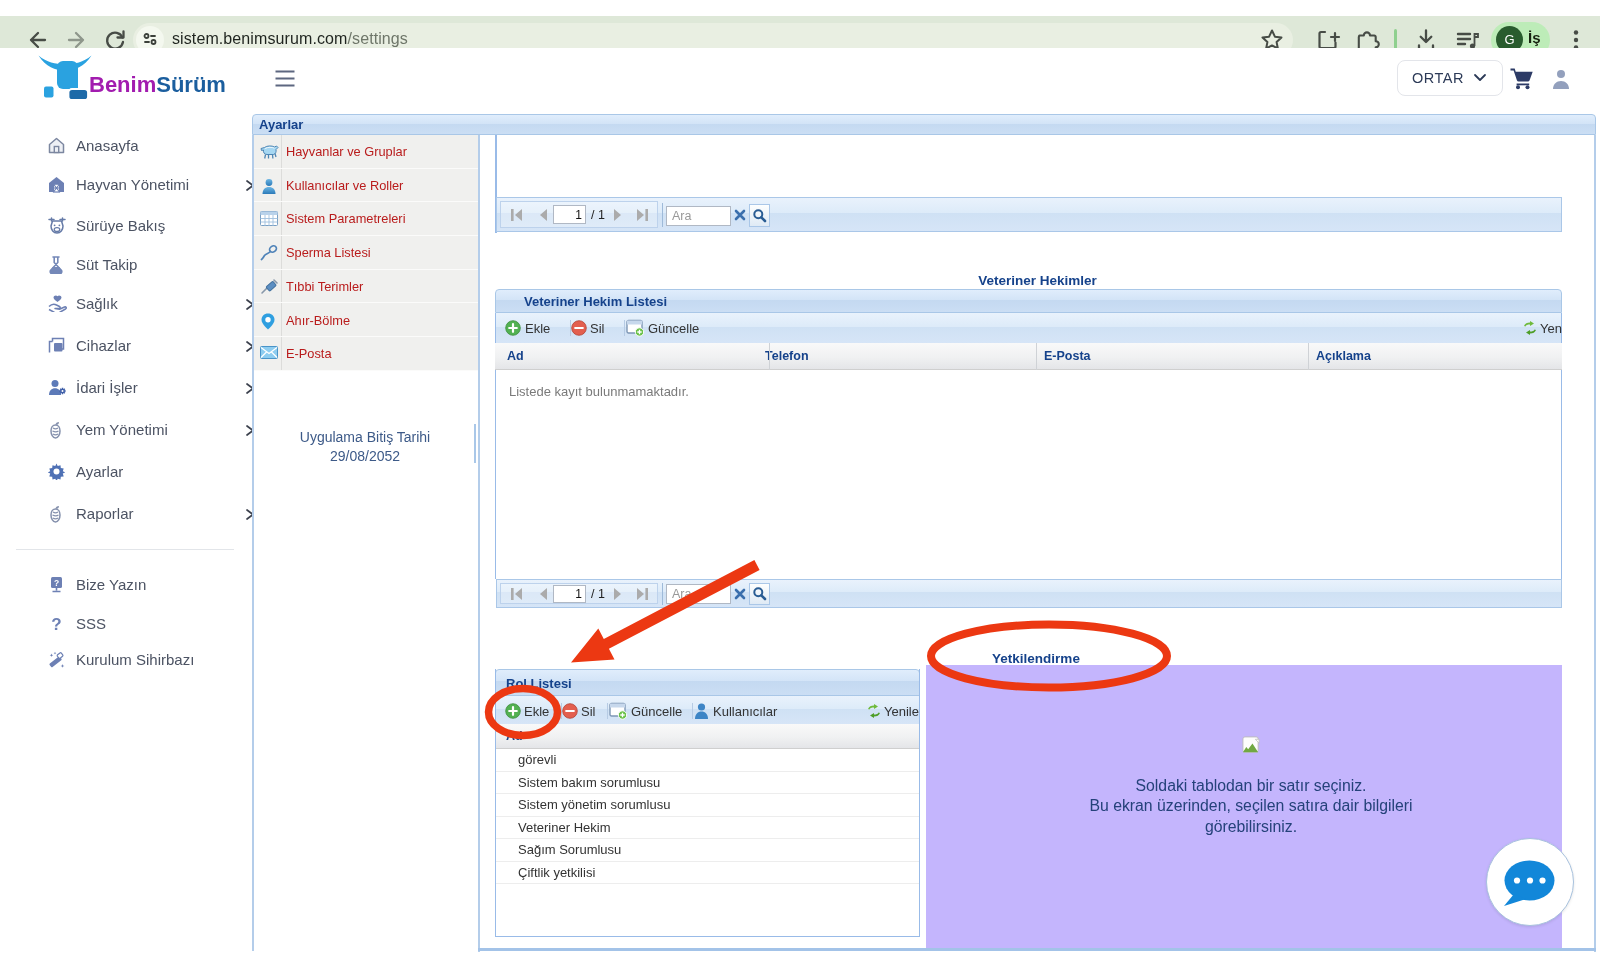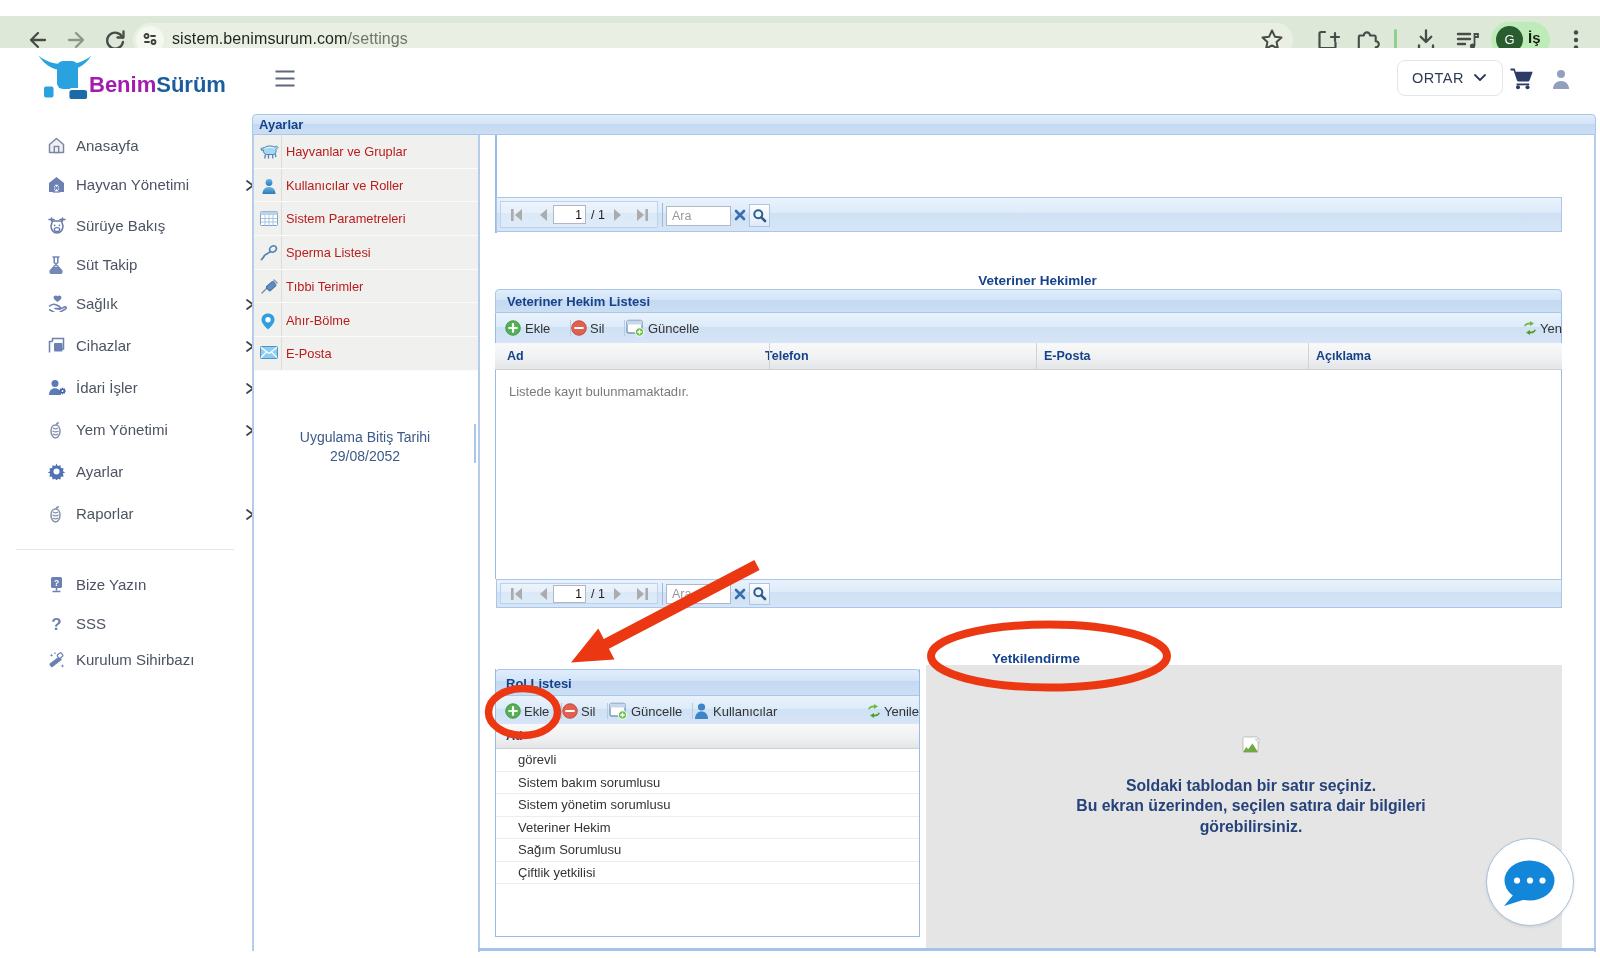--- a/index.html
+++ b/index.html
@@ -356,21 +356,21 @@
     <div style="position:absolute;left:252px;top:6px;width:21px;height:23px;border:1px solid #aac7e8;background:linear-gradient(#fdfefe,#dfeaf5);"></div>
     <svg style="position:absolute;left:255px;top:10px" width="15" height="15" viewBox="0 0 15 15">
         <circle cx="6.3" cy="6.3" r="4" fill="none" stroke="#2a5d94" stroke-width="2"></circle>
         <path d="M9.3 9.3 L13 13" stroke="#2a5d94" stroke-width="2.6" stroke-linecap="round"></path>
       </svg>
   </div>
 
   <div class="abs" style="left:504px;top:225px;width:1067px;text-align:center;font-size:13.5px;font-weight:bold;color:#15428b;">Veteriner Hekimler</div>
 
   <div id="vhpanel" class="abs" style="left:495px;top:241px;width:1067px;height:290px;overflow:hidden;">
-    <div class="xhead" style="position:absolute;left:0;top:0;width:1067px;height:24px;border-radius:4px 4px 0 0;padding:4px 0 0 11px;">Veteriner Hekim Listesi</div>
+    <div class="xhead" style="position:absolute;left:0;top:0;width:1067px;height:24px;border-radius:4px 4px 0 0;padding:4px 0 0 28px;">Veteriner Hekim Listesi</div>
     <div class="xtb" style="position:absolute;left:0;top:24px;width:1067px;height:30px;border-left:1px solid #99bbe8;border-right:1px solid #99bbe8;">
       <svg style="position:absolute;left:9px;top:7px" width="16" height="16" viewBox="0 0 16 16">
           <circle cx="8" cy="8" r="7.3" fill="#52b152" stroke="#3e8e3e" stroke-width="0.8"></circle>
           <path d="M8 4.2 v7.6 M4.2 8 h7.6" stroke="#fff" stroke-width="2.2" stroke-linecap="round"></path>
         </svg>
       <span class="tbtxt" style="position:absolute;left:29px;top:8px;">Ekle</span>
       <div class="tbsep" style="position:absolute;left:68px;top:7px;"></div>
       <svg style="position:absolute;left:75px;top:7px" width="16" height="16" viewBox="0 0 16 16">
           <circle cx="8" cy="8" r="7.3" fill="#e35f4f" stroke="#b44233" stroke-width="0.8"></circle>
           <path d="M4.2 8 h7.6" stroke="#fff" stroke-width="2.2" stroke-linecap="round"></path>
@@ -476,21 +476,21 @@
     <div style="position:absolute;left:0;top:80px;width:423px;height:188px;background:#fff;">
       <div class="rowline" style="top:22.5px">Sistem bakım sorumlusu</div>
       <div class="rowline" style="top:0px">görevli</div>
       <div class="rowline" style="top:45px">Sistem yönetim sorumlusu</div>
       <div class="rowline" style="top:67.5px">Veteriner Hekim</div>
       <div class="rowline" style="top:112.5px">Çiftlik yetkilisi</div>
       <div class="rowline" style="top:90px">Sağım Sorumlusu</div>
     </div>
   </div>
 
-  <div id="authpanel" class="abs" style="left:926px;top:617px;width:636px;height:283px;background:#e5e5e5;font-weight:bold;">
+  <div id="authpanel" class="abs" style="left:926px;top:617px;width:636px;height:283px;background:#c4b5fd;">
     <svg style="position:absolute;left:316px;top:71px" width="19" height="19" viewBox="0 0 20 20">
         <rect x="1" y="1" width="16" height="16" rx="2" fill="#fdfdfd" stroke="#bdbdbd"></rect>
         <path d="M17 17 L11 8 L6.5 14 L4.5 11.5 L1 17 z" fill="#71a843"></path>
         <path d="M14 3.5 l4 4 v-4 z" fill="#fdfdfd" stroke="#bdbdbd" stroke-width="0.8"></path>
       </svg>
     <div style="position:absolute;left:7px;top:111px;width:636px;text-align:center;font-size:15.8px;color:#25427a;line-height:20.3px;">Soldaki tablodan bir satır seçiniz.<br>Bu ekran üzerinden, seçilen satıra dair bilgileri<br>görebilirsiniz.</div>
   </div>
 
   <svg class="abs" style="left:0;top:0;pointer-events:none;" width="1600" height="910" viewBox="0 0 1600 910">
     <path d="M754.4 512.1 L759.6 521.9 L608.9 600.8 L614.5 611.4 L571 614.5 L598.3 580.4 L603.8 591.0 z" fill="#ec3812"></path>

